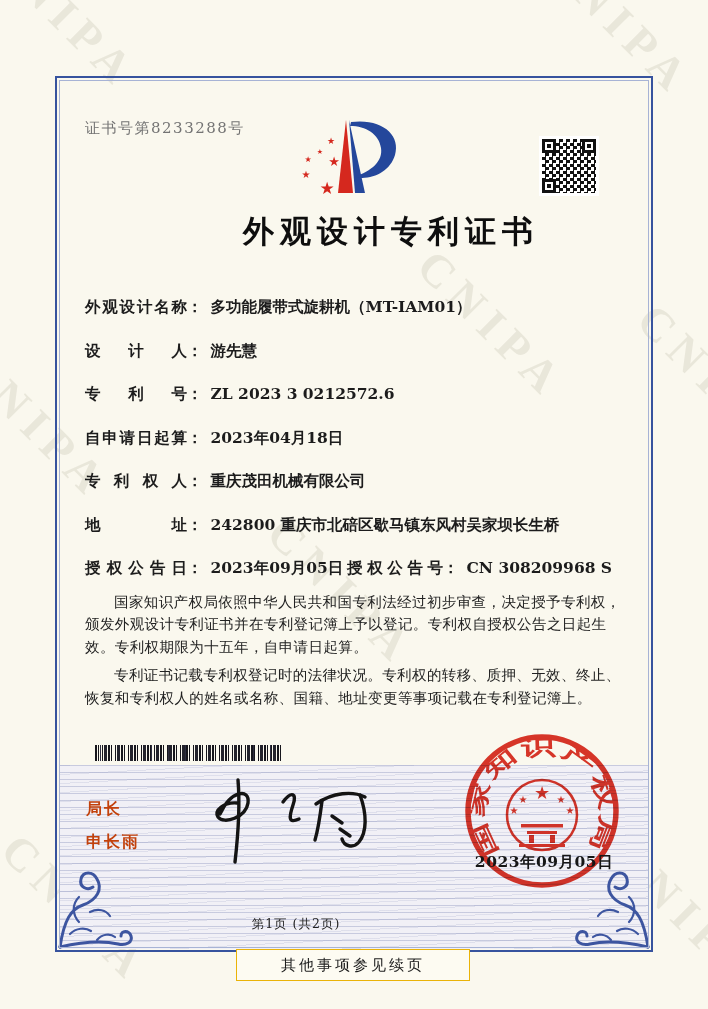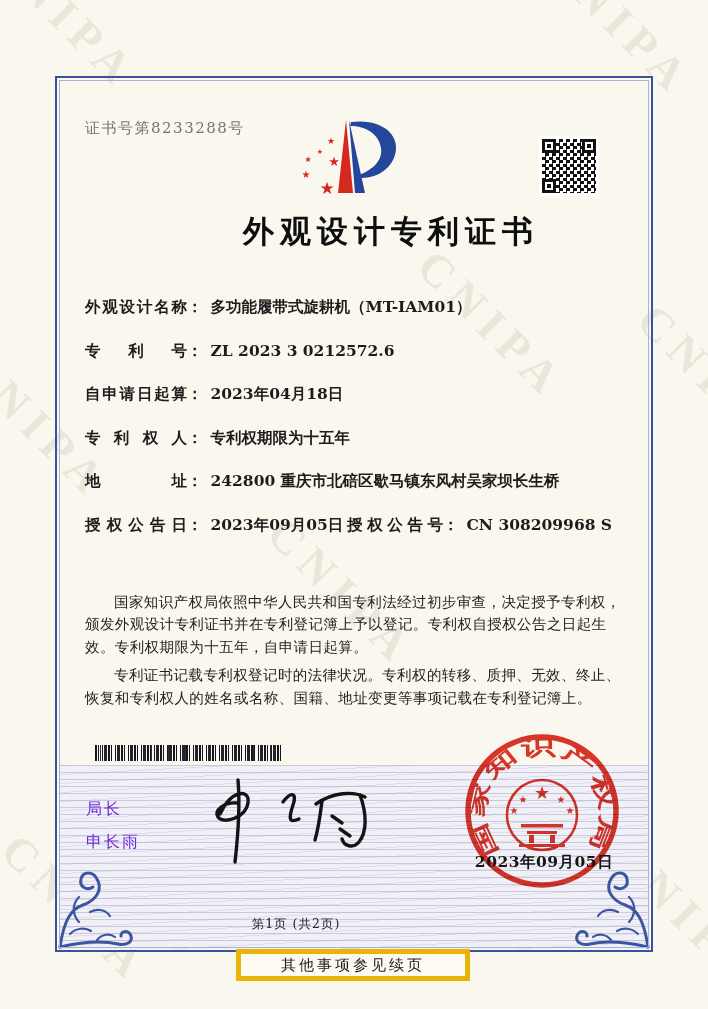--- a/index.html
+++ b/index.html
@@ -44,33 +44,33 @@
   .paras{position:absolute;left:85px;top:591px;width:540px;font-size:14.5px;line-height:1.55;
          letter-spacing:.4px;color:#222;z-index:3;}
   .paras p{margin:0 0 6px 0;text-indent:2em;}
   
   .barcode{position:absolute;left:95px;top:745px;width:186px;height:16px;z-index:3;
      background-image:
        repeating-linear-gradient(90deg,#16161c 0 2px,rgba(0,0,0,0) 2px 3px,#16161c 3px 4px,rgba(0,0,0,0) 4px 7px,#16161c 7px 8px,rgba(0,0,0,0) 8px 9px,#23232c 9px 12px,rgba(0,0,0,0) 12px 13px),
        repeating-linear-gradient(90deg,rgba(0,0,0,0) 0 5px,rgba(35,35,55,.95) 5px 6px,rgba(0,0,0,0) 6px 17px);}
   
   .signer{position:absolute;left:86px;z-index:4;font-family:"Liberation Sans",sans-serif;
-          font-size:16px;color:#6d28d9;letter-spacing:2px;}
+          font-size:16px;color:#c2410c;letter-spacing:2px;font-weight:bold;}
   .signer.t1{top:799px;} .signer.t2{top:832px;text-align:center;}
   .autograph{position:absolute;left:193px;top:772px;width:195px;height:98px;z-index:4;}
   
   .seal{position:absolute;left:462px;top:731px;width:160px;height:160px;z-index:5;opacity:.95;
         mix-blend-mode:multiply;}
   .seal-date{position:absolute;left:466px;top:852px;width:156px;text-align:center;z-index:6;
              font-size:15.5px;font-weight:bold;color:#161616;letter-spacing:.5px;}
   
   .page-footer{position:absolute;left:55px;top:916px;width:482px;text-align:center;font-size:12.5px;
                color:#222;z-index:4;letter-spacing:1px;}
   .cont-box{position:absolute;left:236px;top:949px;width:234px;height:32px;z-index:8;
-            background:#FDFBF2;border:5px solid #eab308;box-sizing:border-box;
+            background:#FDFBF2;border:1px solid #eab308;box-sizing:border-box;
             display:flex;align-items:center;justify-content:center;}
   .cont-box span{font-size:15px;letter-spacing:3px;color:#1a1a1a;}
 </style>
 </head>
 <body>
 
 <div class="page">
 
   <div class="wm" style="left:-30px;top:-12px">CNIPA</div>
   <div class="wm" style="left:525px;top:-5px">CNIPA</div>
@@ -131,27 +131,30 @@
     </div>
   </div>
 
   <div class="title">外观设计专利证书</div>
 
   <div class="fields">
     <div class="frow">
       <span class="flabel">外观设计名称</span><span class="fcolon">：</span><span class="fvalue">多功能履带式旋耕机（MT-IAM01）</span>
     </div>
     <div class="frow">
+      <span class="flabel">设计人</span><span class="fcolon">：</span><span class="fvalue">游先慧</span>
+    </div>
+    <div class="frow">
       <span class="flabel">专利号</span><span class="fcolon">：</span><span class="fvalue">ZL 2023 3 0212572.6</span>
     </div>
     <div class="frow">
       <span class="flabel">自申请日起算</span><span class="fcolon">：</span><span class="fvalue">2023年04月18日</span>
     </div>
     <div class="frow">
-      <span class="flabel">专利权人</span><span class="fcolon">：</span><span class="fvalue">专利权期限为十五年</span>
+      <span class="flabel">专利权人</span><span class="fcolon">：</span><span class="fvalue">重庆茂田机械有限公司</span>
     </div>
     <div class="frow">
       <span class="flabel">地址</span><span class="fcolon">：</span><span class="fvalue">242800 重庆市北碚区歇马镇东风村吴家坝长生桥</span>
     </div>
     <div class="frow">
       <span class="flabel">授权公告日</span><span class="fcolon">：</span><span class="fvalue">2023年09月05日</span>
       <span class="pair2">
         <span class="flabel">授权公告号</span><span class="fcolon">：</span><span class="fvalue">CN 308209968 S</span>
       </span>
     </div>

